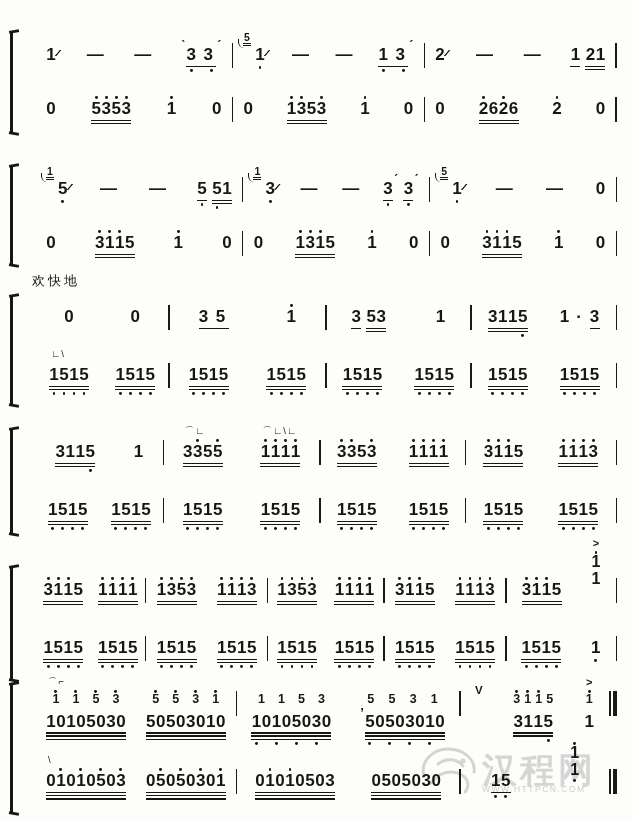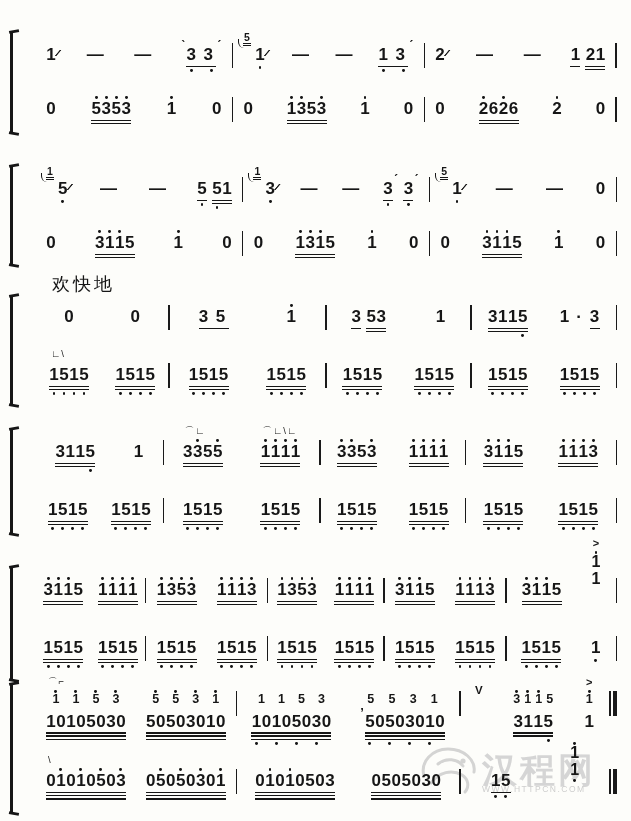--- a/index.html
+++ b/index.html
@@ -48,21 +48,21 @@
   .slide{font-size:13px;font-weight:700;margin-top:-2px}
   .slide.pre{margin-right:1px}
   .slide.post{margin-left:1px}
   .breathwrap{margin-top:-4px}
   .breath{font-size:11.5px;font-weight:700}
   .stack{display:inline-flex;flex-direction:column;align-items:center;gap:1px}
   .stackwrap{margin-top:-26px}
   .smini{display:flex;flex-direction:column;align-items:center}
   .sc{font-size:16px;font-weight:700;line-height:16px}
   
-  .tempo{position:absolute;top:272px;left:52px;font-size:18px;letter-spacing:3px;z-index:2}
+  .tempo{position:absolute;top:272px;left:32px;font-size:13px;letter-spacing:3px;z-index:2}
   
   .watermark{position:absolute;left:418px;top:742px;display:flex;align-items:center;gap:2px;z-index:1;opacity:.85}
   .wm-text{display:flex;flex-direction:column;}
   .wm-name{font-size:35px;font-weight:700;color:#cfcfcf;letter-spacing:3px;line-height:38px;font-family:"Liberation Sans",sans-serif}
   .wm-url{font-size:8.5px;color:#c6c6c6;letter-spacing:1.5px;margin-top:-5px}
 </style>
 </head>
 <body>
 
 <div id="sheet">

